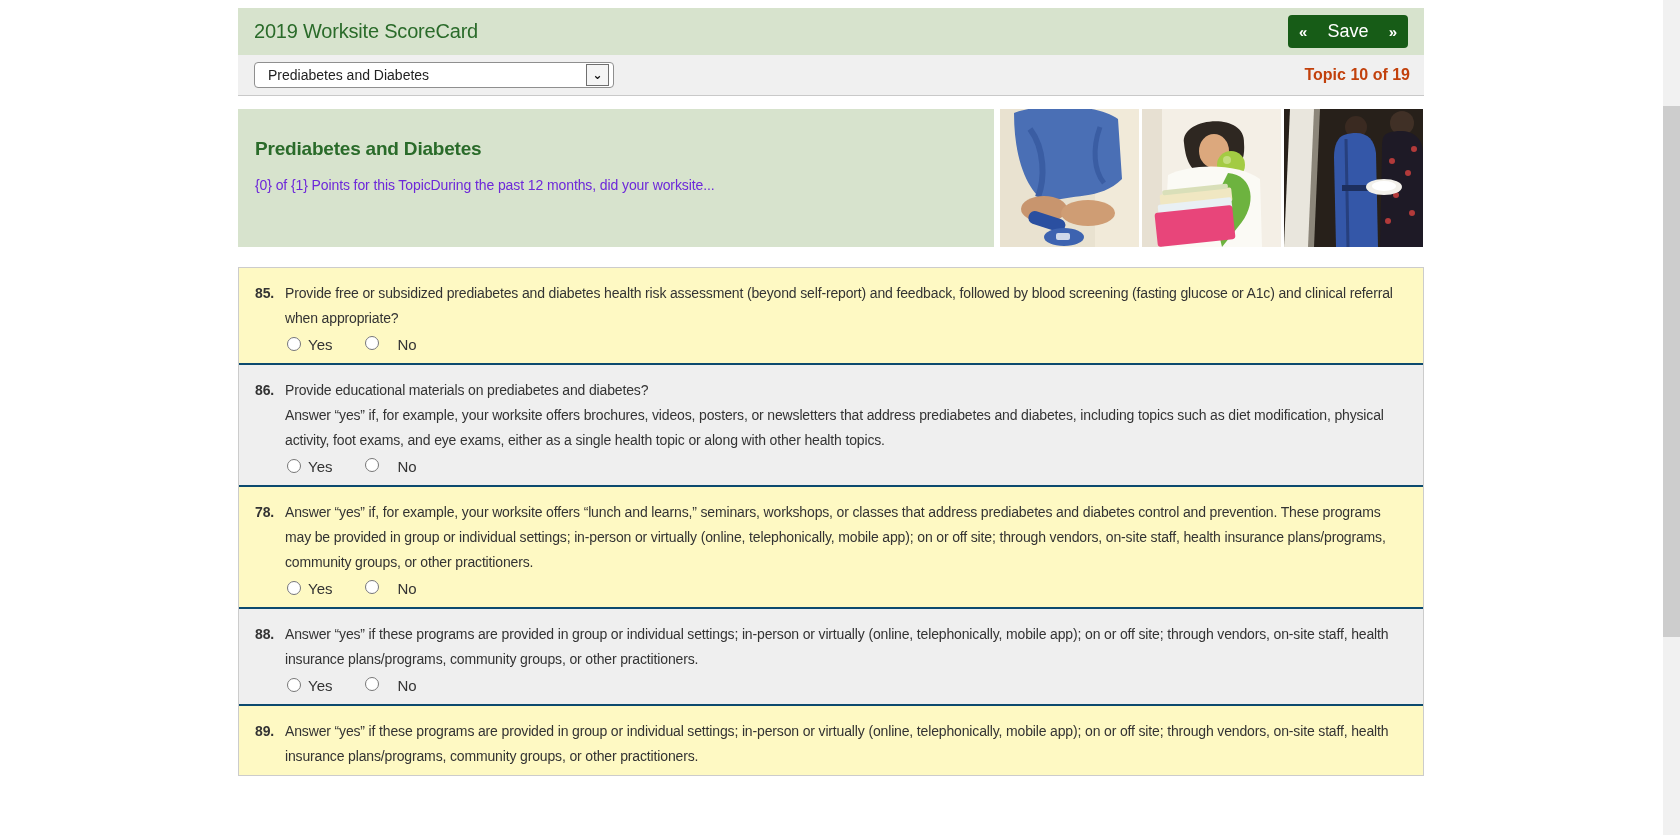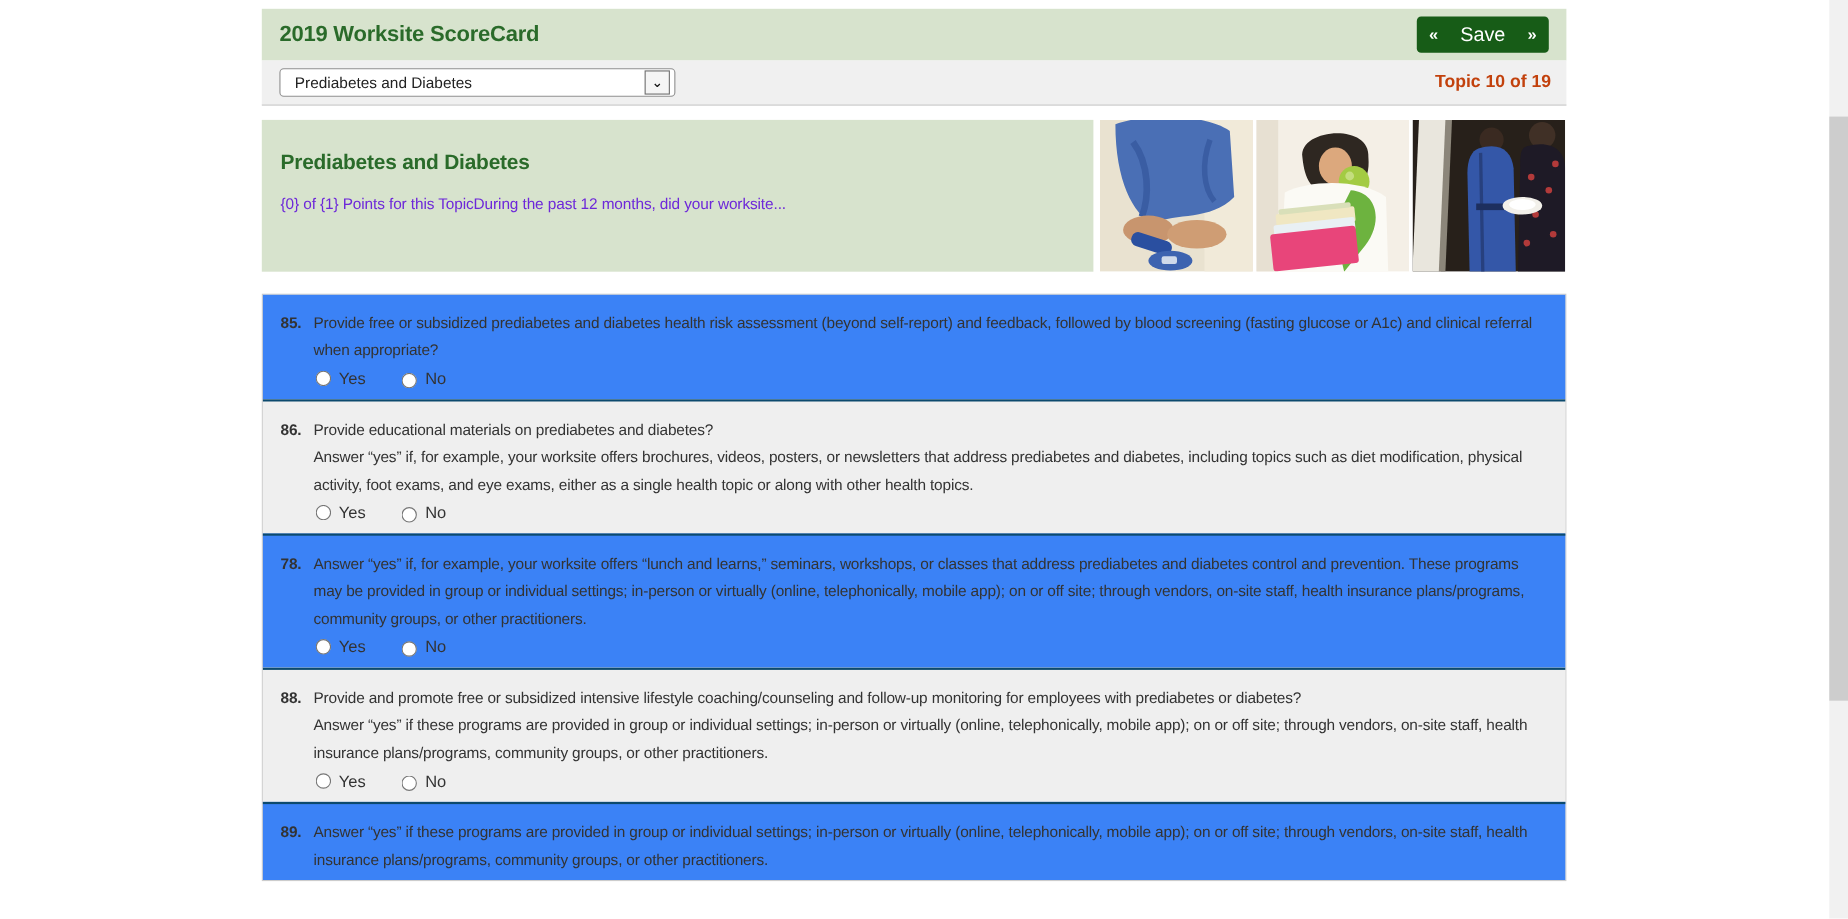--- a/index.html
+++ b/index.html
@@ -10,21 +10,21 @@
     font-family:"Liberation Sans","DejaVu Sans",sans-serif;
   }
   .container { position:absolute; left:238px; top:8px; width:1186px; }
 
   
   .header-bar {
     height:47px; background:#d7e3cd;
     display:flex; align-items:center; justify-content:space-between;
     padding:0 16px; box-sizing:border-box;
   }
-  .header-title { font-size:20px; font-weight:bold; color:#2a6b2a; letter-spacing:-0.2px; }
+  .header-title { font-size:20px; font-weight:normal; color:#2a6b2a; letter-spacing:-0.2px; }
   .save-group {
     background:#175c17; border-radius:4px; height:33px; width:120px;
     display:flex; align-items:center; justify-content:space-between;
     padding:0 11px; box-sizing:border-box; color:#ffffff; cursor:pointer;
   }
   .save-group .chev { font-size:15px; font-weight:bold; line-height:33px; cursor:pointer; }
   .save-group .save-label { font-size:18px; line-height:33px; cursor:pointer; }
 
   
   .topic-bar {
@@ -53,33 +53,33 @@
     padding:29px 20px 0 17px; flex:none;
   }
   .banner-title { font-size:19px; font-weight:bold; color:#2a6b2a; letter-spacing:-0.2px; }
   .banner-points { margin-top:17px; font-size:14px; color:#6d28d9; letter-spacing:-0.1px; }
   .photos { display:flex; gap:3px; margin-left:6px; }
   .photo { width:139px; height:138px; flex:none; overflow:hidden; }
   .photo svg { display:block; }
 
   
   .questions { margin-top:20px; border:1px solid #cccccc; background:#ffffff; }
-  .q-row { padding:13px 18px 6px 16px; background:#3b82f6; }
+  .q-row { padding:13px 18px 6px 16px; background:#fef9c3; }
   .q-row + .q-row { border-top:2px solid #0c4a6e; }
   .q-row:nth-child(even) { background:#efefef; }
   .q-main { display:flex; font-size:14px; line-height:25px; letter-spacing:-0.15px; }
   .q-num { width:24px; flex:none; font-weight:bold; }
   .q-body { flex:1; margin-left:6px; }
   .q-options {
     margin:5px 0 5px 32px; display:flex; align-items:center;
     font-size:15px; height:16px;
   }
   .q-options input[type=radio] { width:14px; height:14px; margin:0 7px 0 0; cursor:pointer; }
   .q-options label { cursor:pointer; }
-  .opt-no { margin-left:33px; display:flex; align-items:flex-end; }
+  .opt-no { margin-left:33px; display:flex; align-items:flex-start;gap:11px; }
   .opt-yes { display:flex; align-items:center; }
 
   
   .scrollbar-track {
     position:absolute; right:0; top:0; width:17px; height:835px; background:#f1f1f1;
   }
   .scrollbar-thumb {
     position:absolute; left:0; top:106px; width:17px; height:531px; background:#cdcdcd;
   }
 </style>
@@ -227,21 +227,20 @@
         <input type="radio" name="q87." style="">
         <label>No</label>
       </span>
     </div>
   </div>
 
   <div class="q-row">
     <div class="q-main">
       <div class="q-num">88.</div>
       <div class="q-body">
-        <span class="q-text">Provide and promote free or subsidized intensive lifestyle coaching/counseling and follow-up monitoring for employees with prediabetes or diabetes? </span>
         <div class="q-help">Answer “yes” if these programs are provided in group or individual settings; in-person or virtually (online, telephonically, mobile app); on or off site; through vendors, on-site staff, health insurance plans/programs, community groups, or other practitioners.</div>
       </div>
     </div>
     <div class="q-options">
       <span class="opt-yes">
         <input type="radio" name="q88." style="">
         <label>Yes</label>
       </span>
       <span class="opt-no">
         <input type="radio" name="q88." style="">

